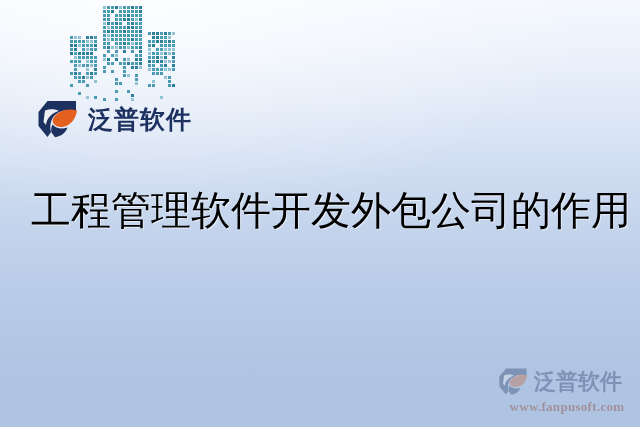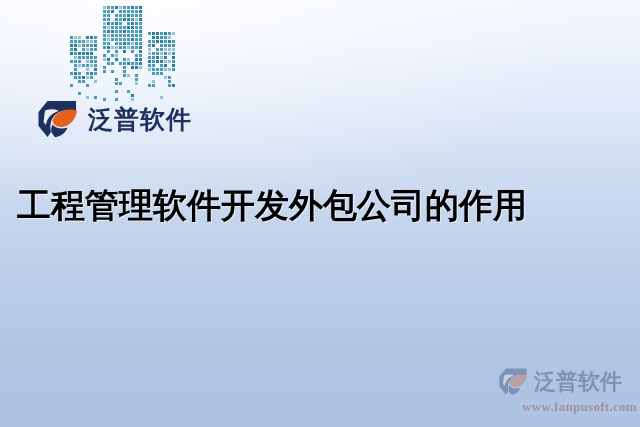--- a/index.html
+++ b/index.html
@@ -95,24 +95,24 @@
     font-size: 10px;
     font-weight: bold;
     color: #5d739b;
     letter-spacing: 2.6px;
     font-family: "Liberation Sans", sans-serif;
   }
 
   
   .headline {
     position: absolute;
-    left: 17px;
+    left: 31px;
     top: 183px;
-    font-size: 34px;
-    font-weight: bold;
+    font-size: 40px;
+    font-weight: normal;
     color: #000000;
     letter-spacing: 0px;
     white-space: nowrap;
     font-family: "DejaVu Sans", "Liberation Sans", sans-serif;
     text-shadow: 1px 1px 0 rgba(255,255,255,0.55);
   }
 
   
   .watermark {
     position: absolute;
@@ -130,21 +130,21 @@
   .wm-cn {
     font-size: 22px;
     font-weight: bold;
     color: #3a4f7a;
     letter-spacing: 0px;
     line-height: 1;
     font-family: "DejaVu Sans", "Liberation Sans", sans-serif;
   }
   .wm-url {
     margin-top: 3px;
-    text-align: right;
+    text-align: center;
     font-size: 13px;
     font-weight: bold;
     color: #8f4a3c;
     letter-spacing: 0.3px;
     font-family: "Liberation Serif", serif;
   }
 </style>
 </head>
 <body>
 

